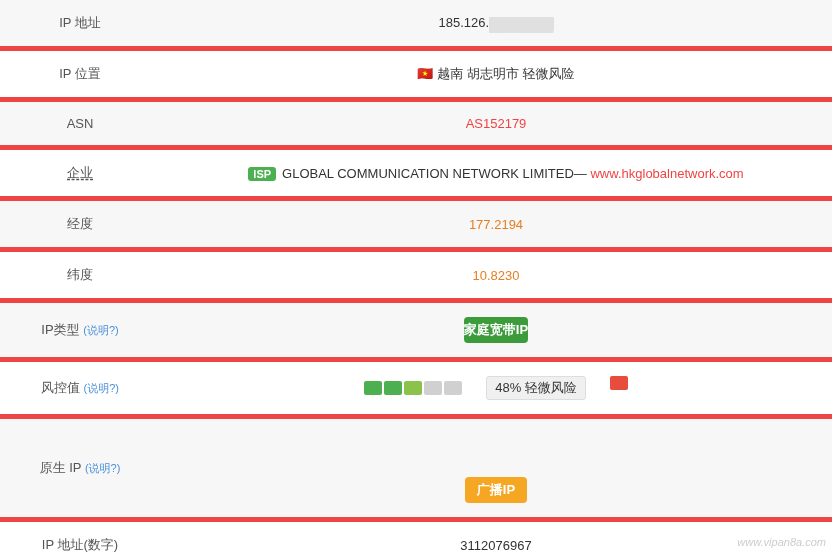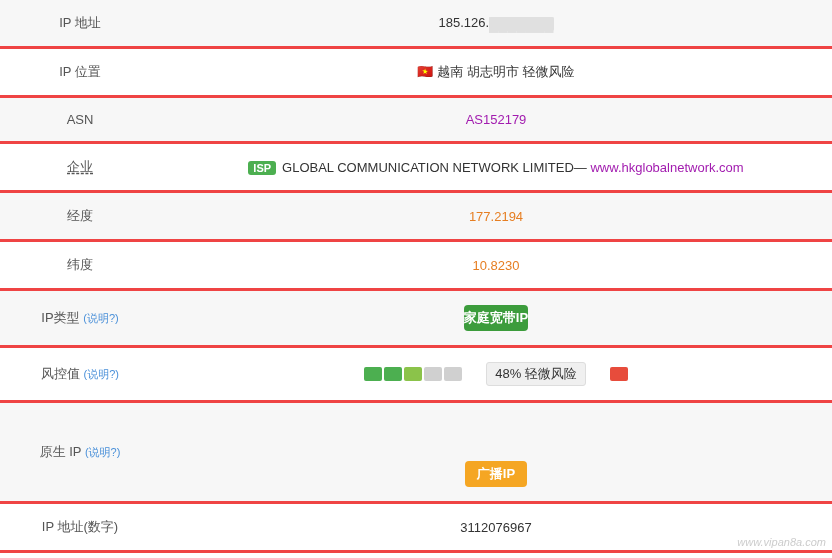--- a/index.html
+++ b/index.html
@@ -7,21 +7,21 @@
       font-family: "Microsoft YaHei", "PingFang SC", Arial, sans-serif;
       font-size: 13px;
       background: #fff;
       color: #333;
     }
     .table {
       width: 100%;
       border-collapse: collapse;
     }
     .table tr {
-      border-bottom: 3px solid #ef4444;
+      border-bottom: 5px solid #ef4444;
     }
     .table tr:nth-child(odd) {
       background: #f7f7f7;
     }
     .table tr:nth-child(even) {
       background: #ffffff;
     }
     .table td {
       padding: 14px 20px;
       vertical-align: middle;
@@ -30,21 +30,21 @@
       width: 160px;
       text-align: center;
       color: #555;
       font-weight: normal;
     }
     .value-cell {
       color: #333;
       text-align: center;
     }
     .link {
-      color: #a21caf;
+      color: #ef4444;
       text-decoration: none;
       cursor: pointer;
       text-align: center;
     }
     .small-link {
       color: #4a90d9;
       font-size: 11px;
       text-decoration: none;
     }
     .label-underline {
@@ -78,21 +78,20 @@
       background: #f5a623;
       color: #fff;
       font-size: 13px;
       padding: 4px 12px;
       border-radius: 4px;
       font-weight: bold;
       margin-top: 44px;
     }
     .risk-container {
       display: inline-flex;
-      align-items: center;
       gap: 24px;
     }
     .risk-bars {
       display: flex;
       gap: 2px;
       align-items: center;
     }
     .risk-bar {
       width: 18px;
       height: 14px;

